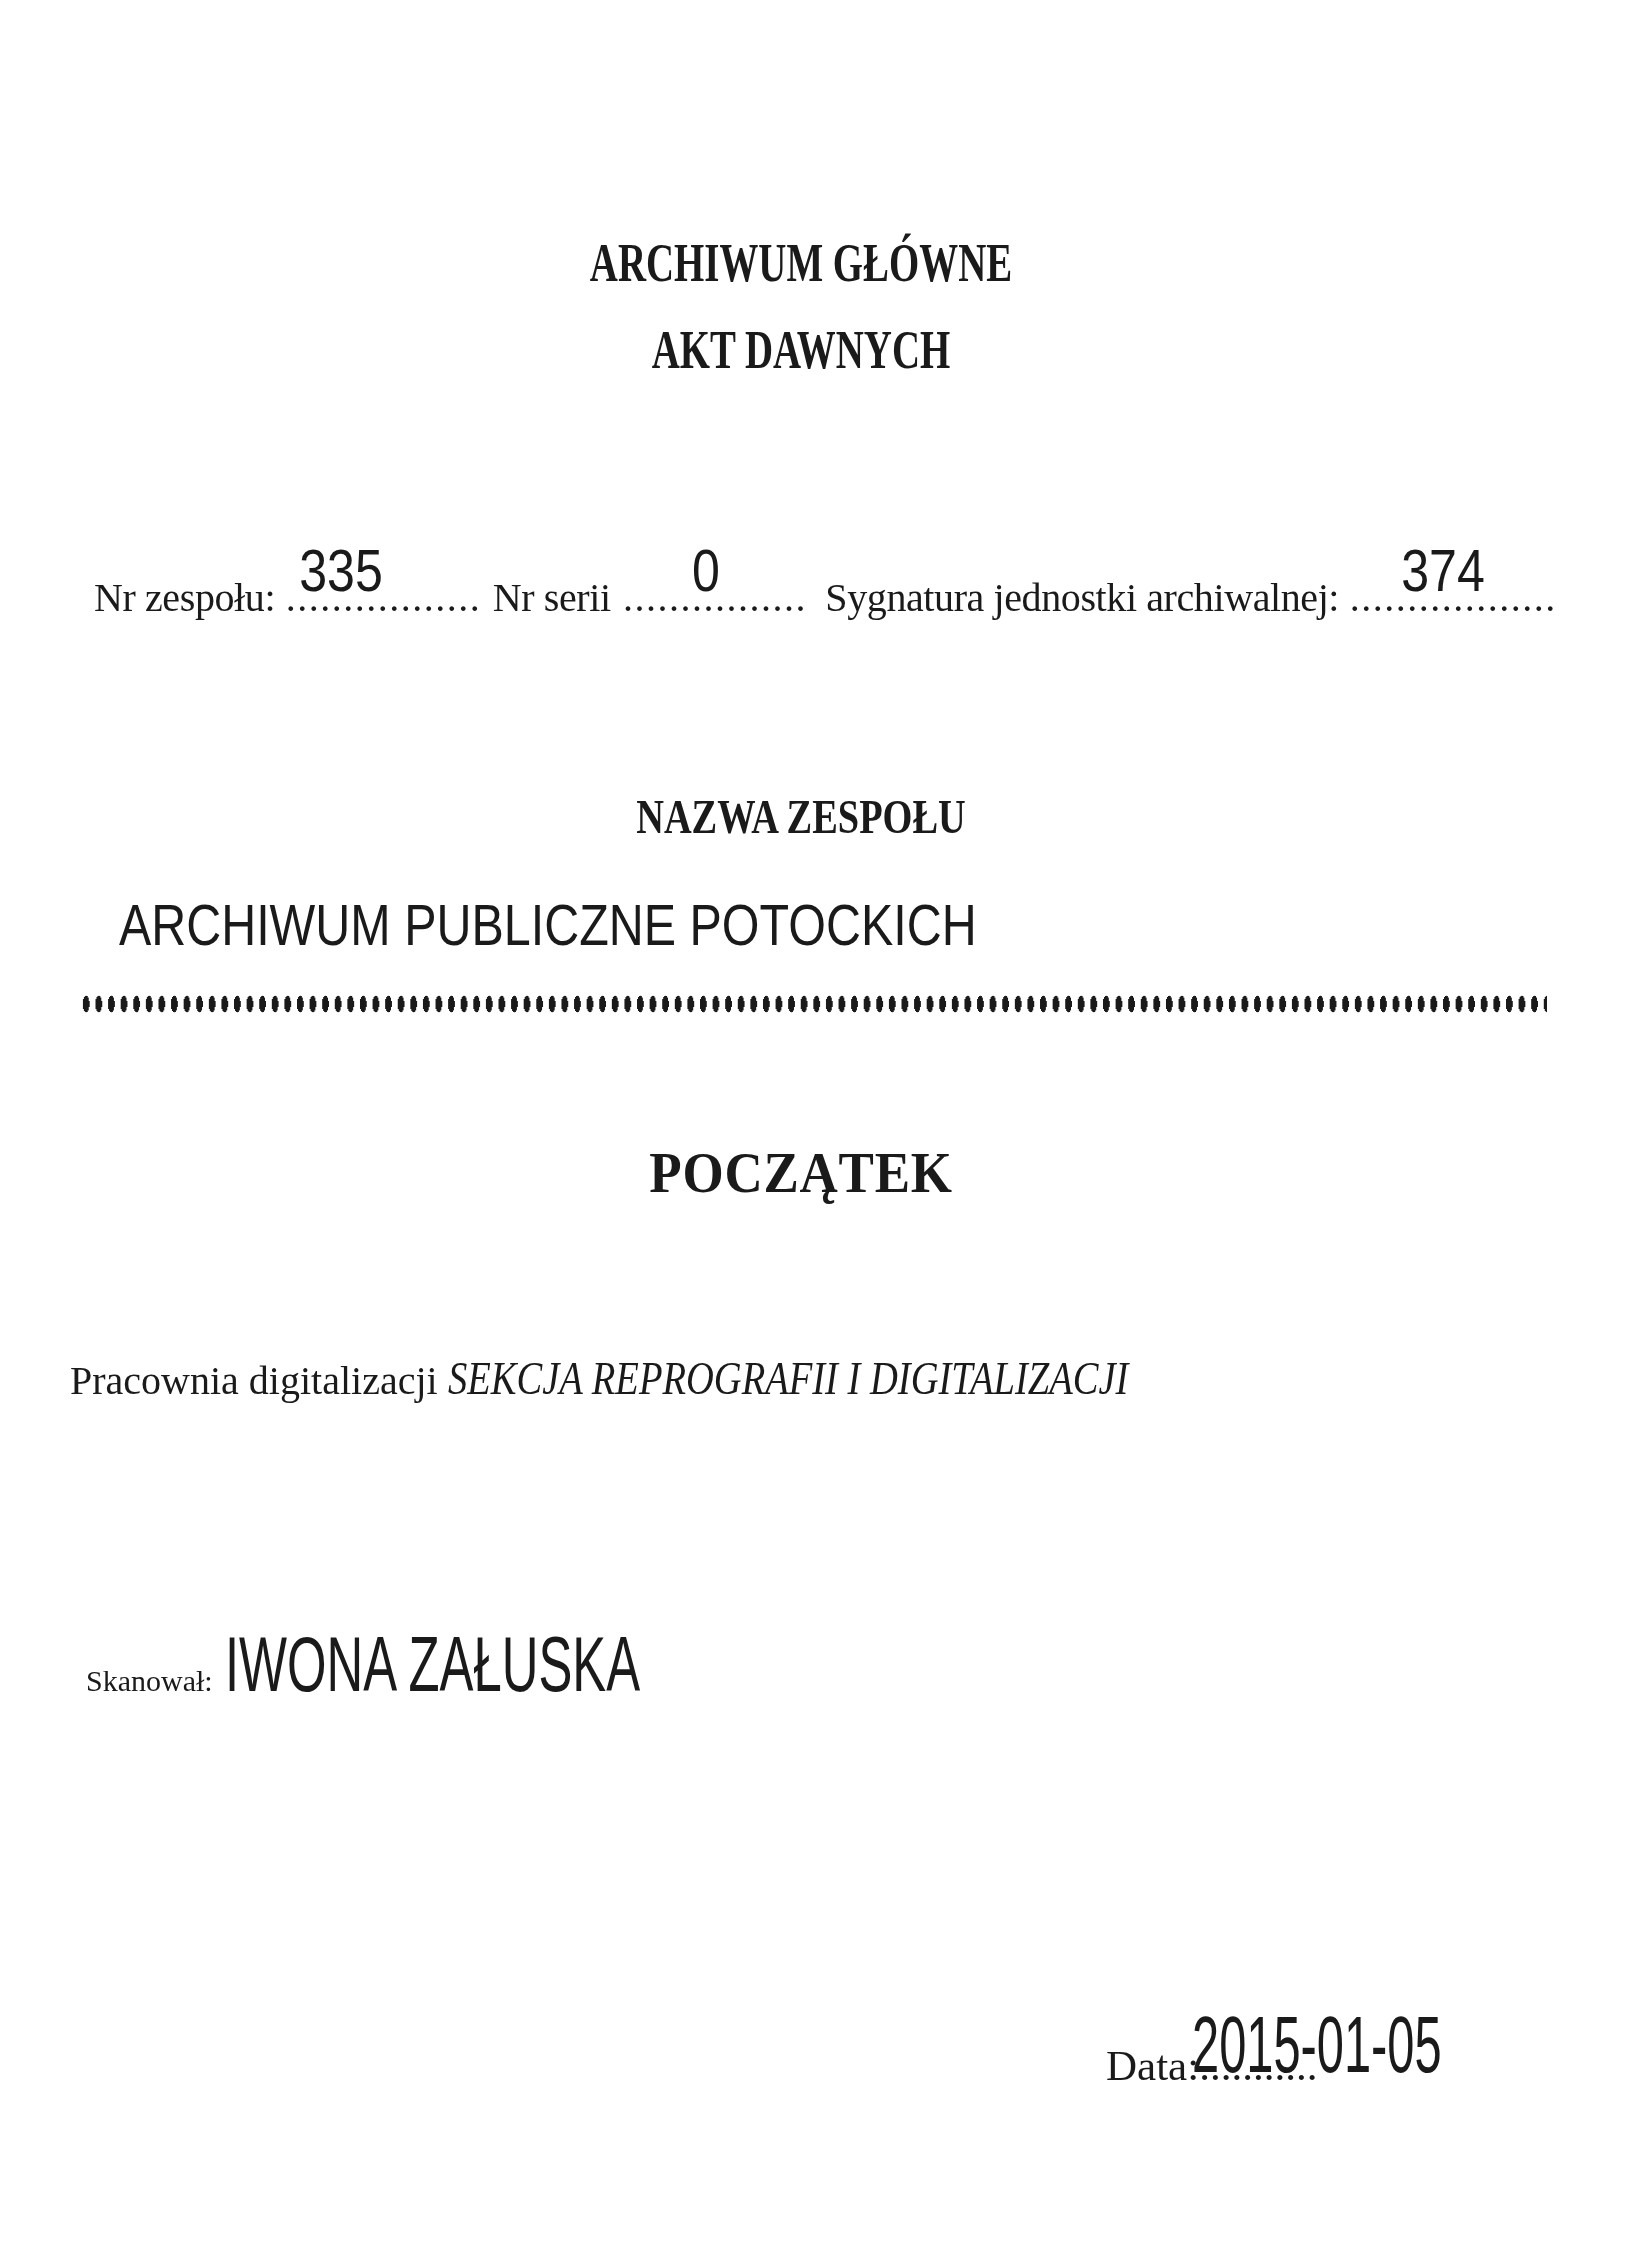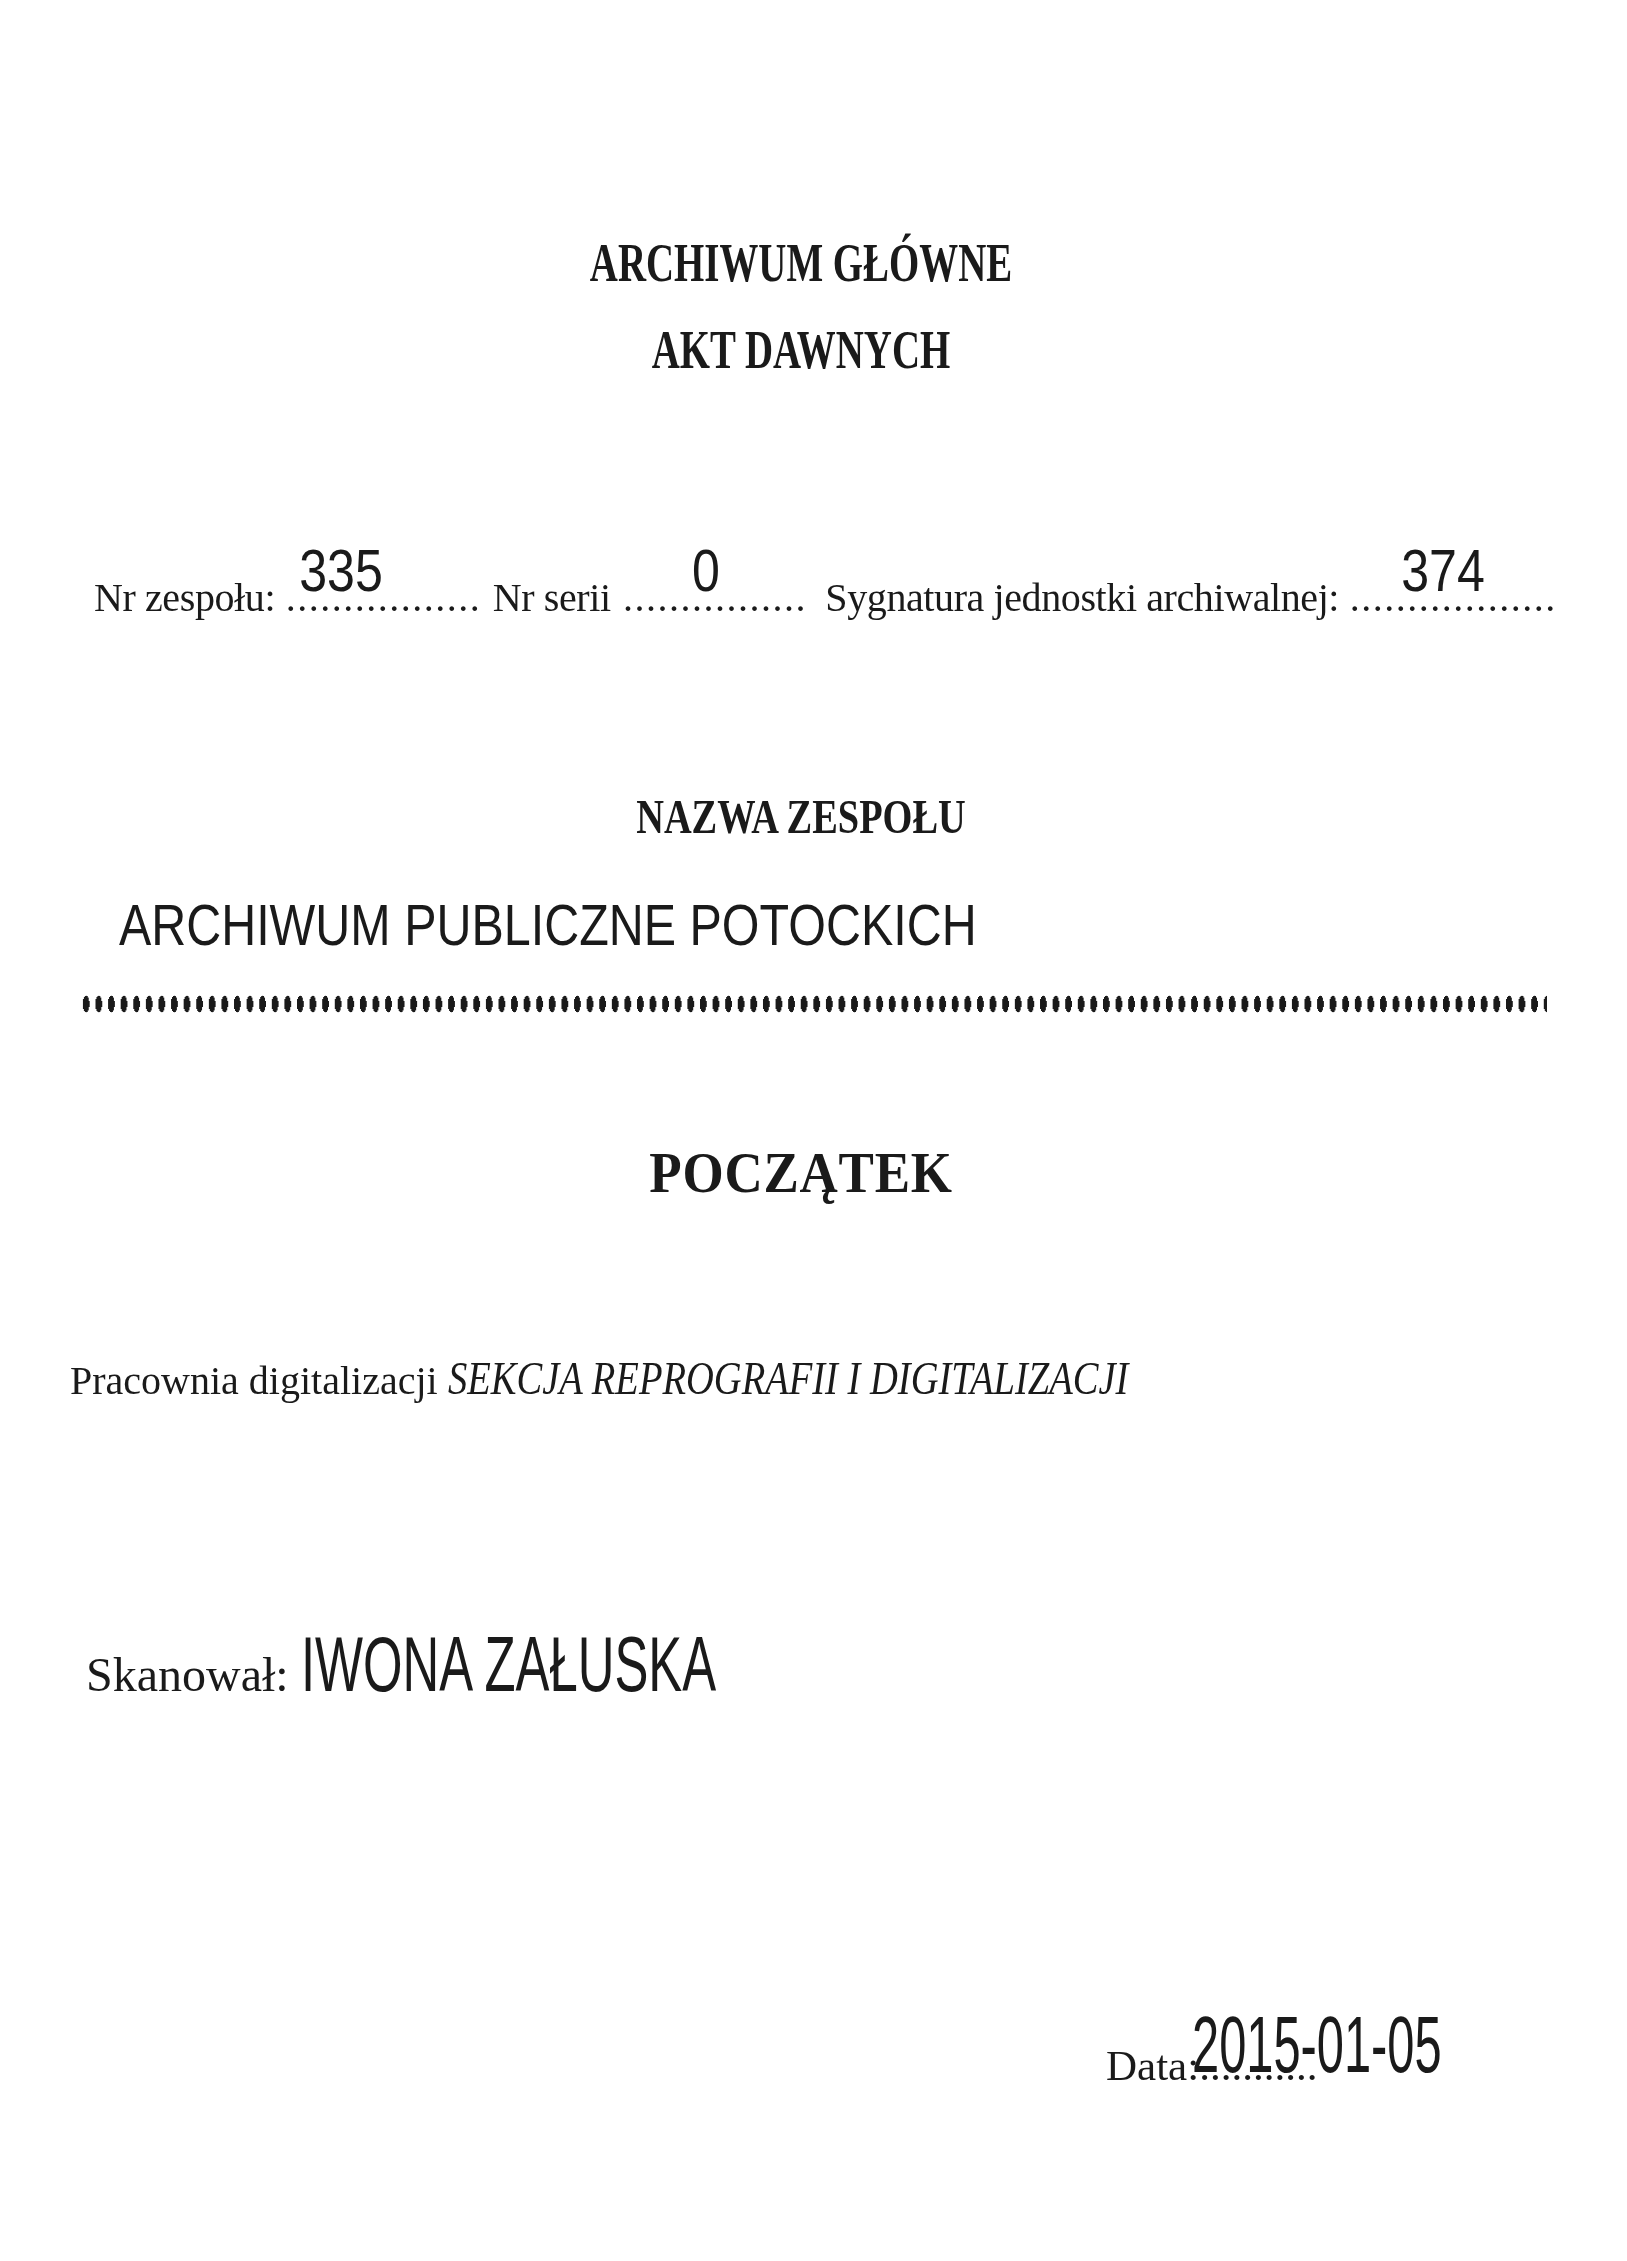--- a/index.html
+++ b/index.html
@@ -99,21 +99,21 @@
     margin-left: 10.7px;
     transform: scaleX(0.82);
     transform-origin: left bottom;
   }
 
   #scanner-line {
     top: 1626px;
     left: 86px;
     font-size: 77px;
   }
-  #scanner-label { font-size: 48px; }
+  #scanner-label { font-size: 30px; }
   #scanner-value {
     display: inline-block;
     font-family: "Liberation Sans", sans-serif;
     font-size: 77px;
     margin-left: 12.3px;
     transform: scaleX(0.66);
     transform-origin: left bottom;
   }
 
   #date-line {

